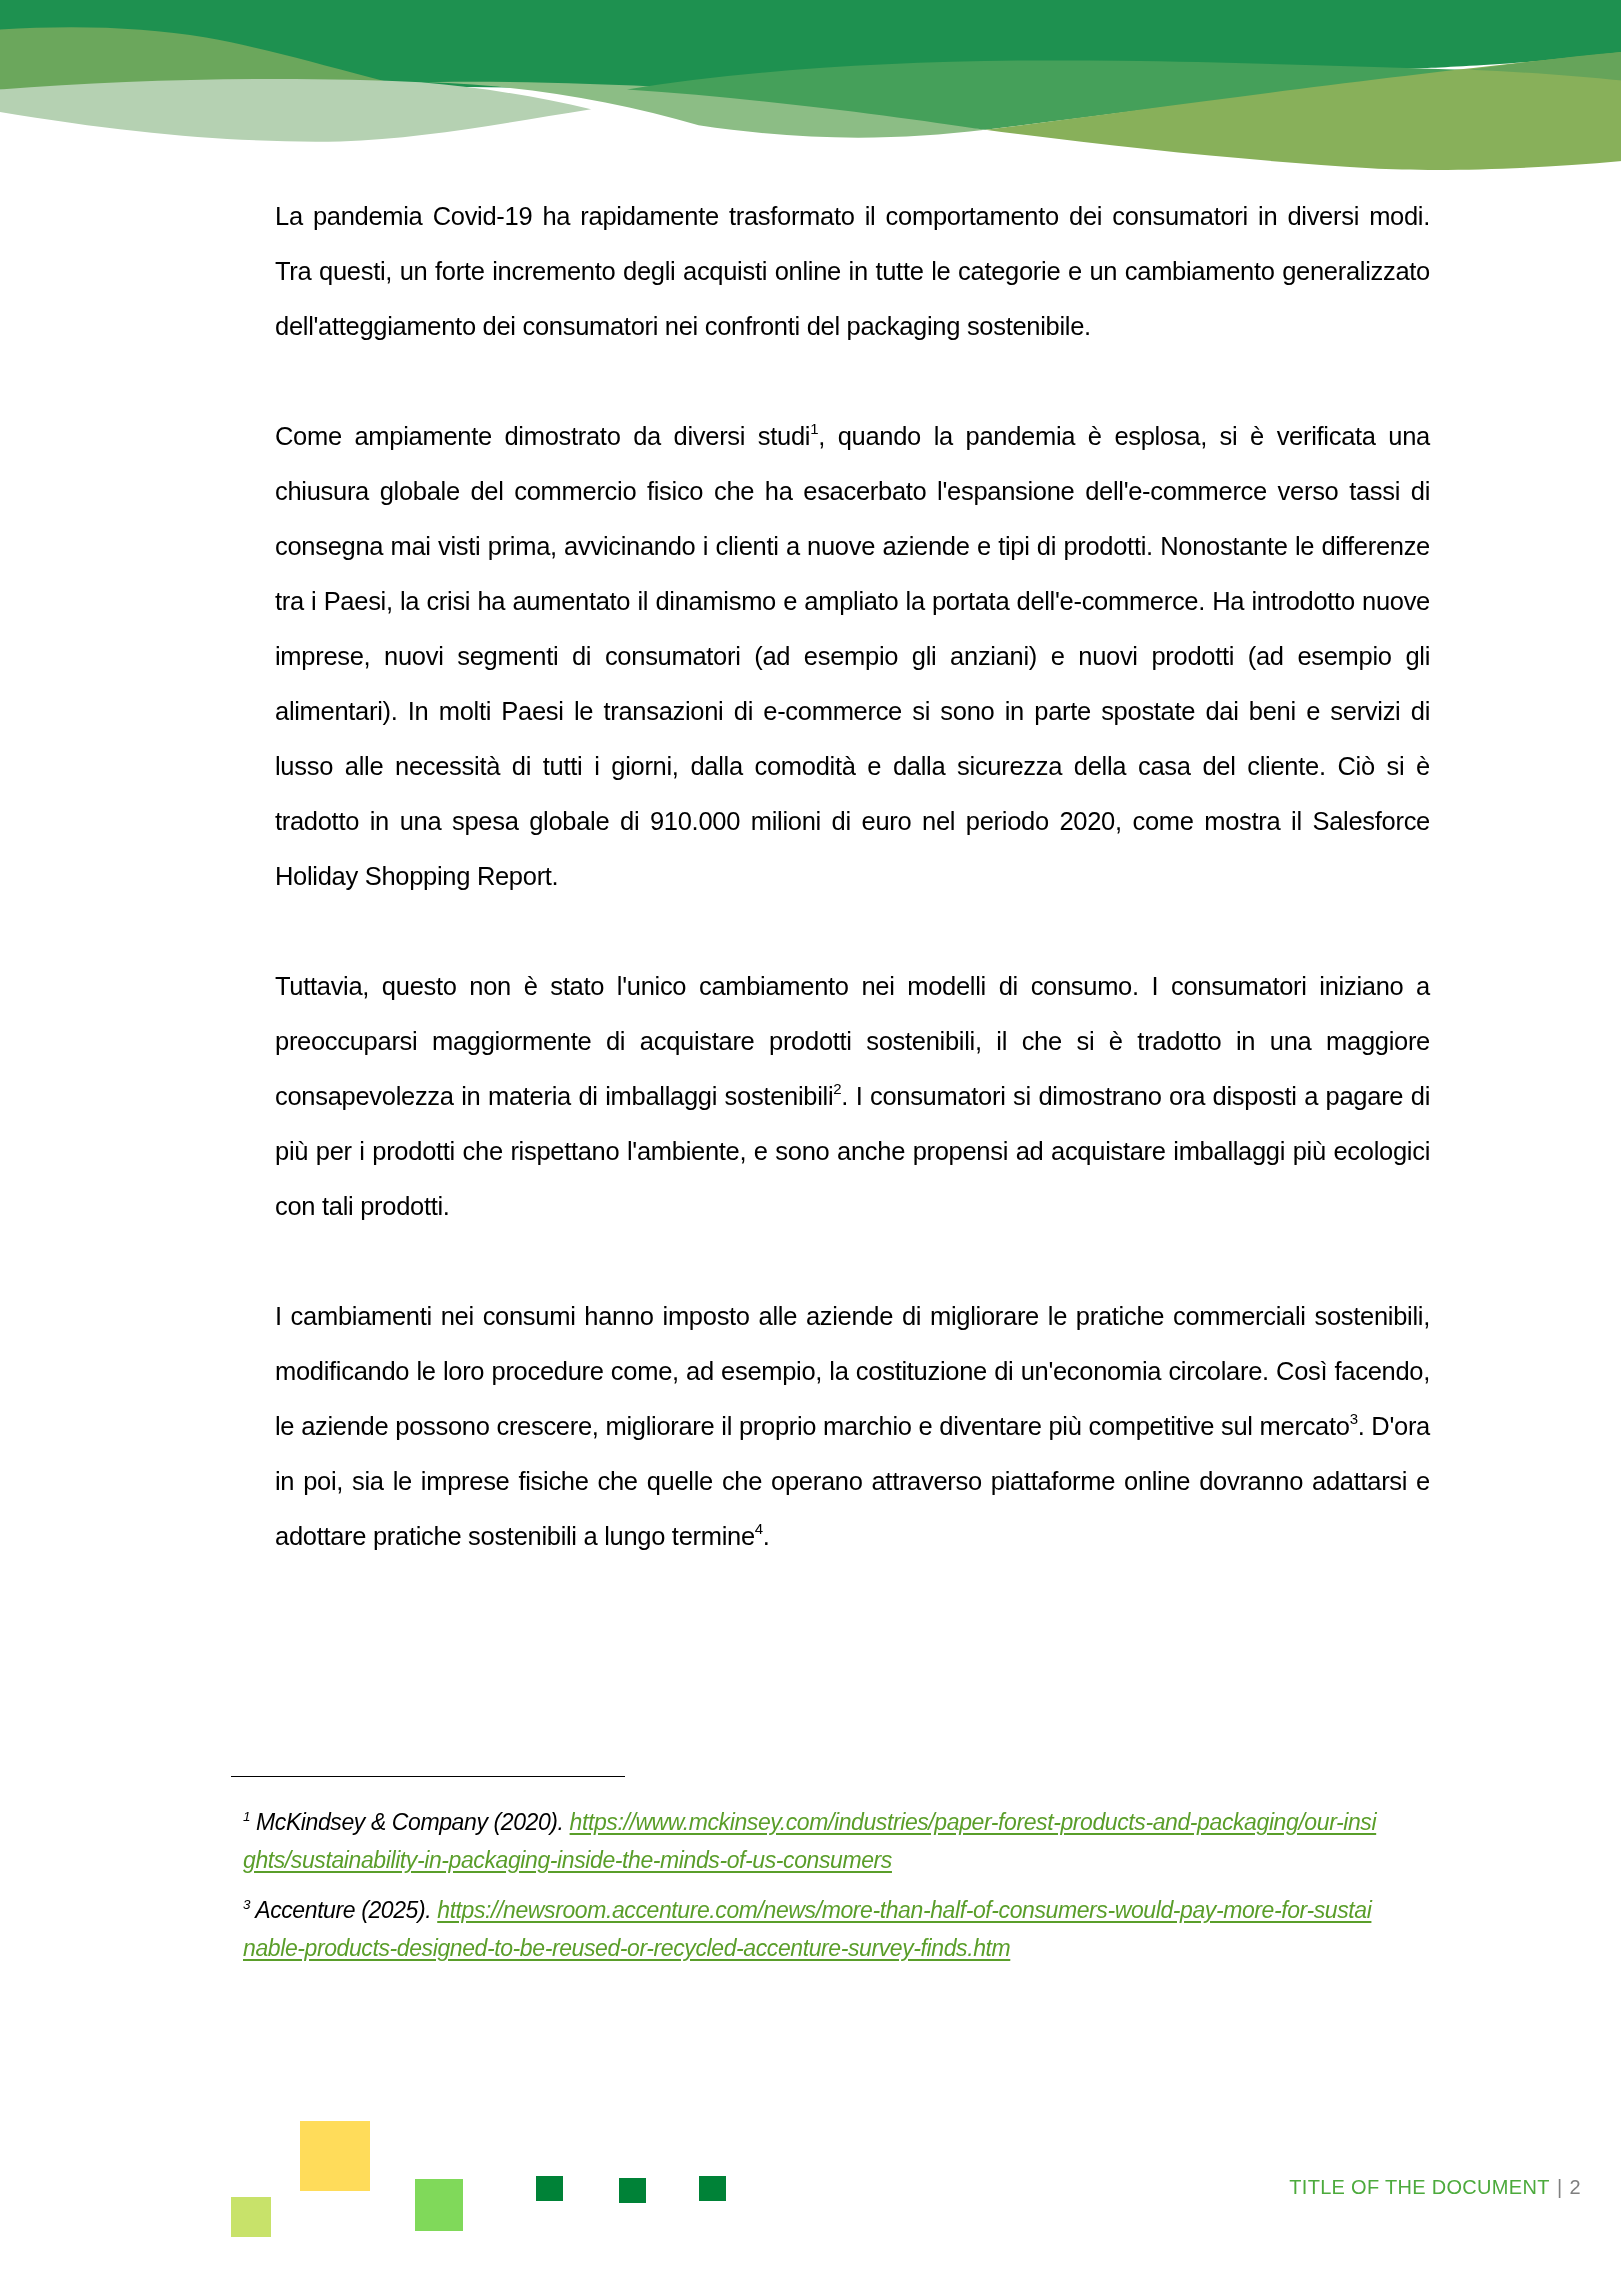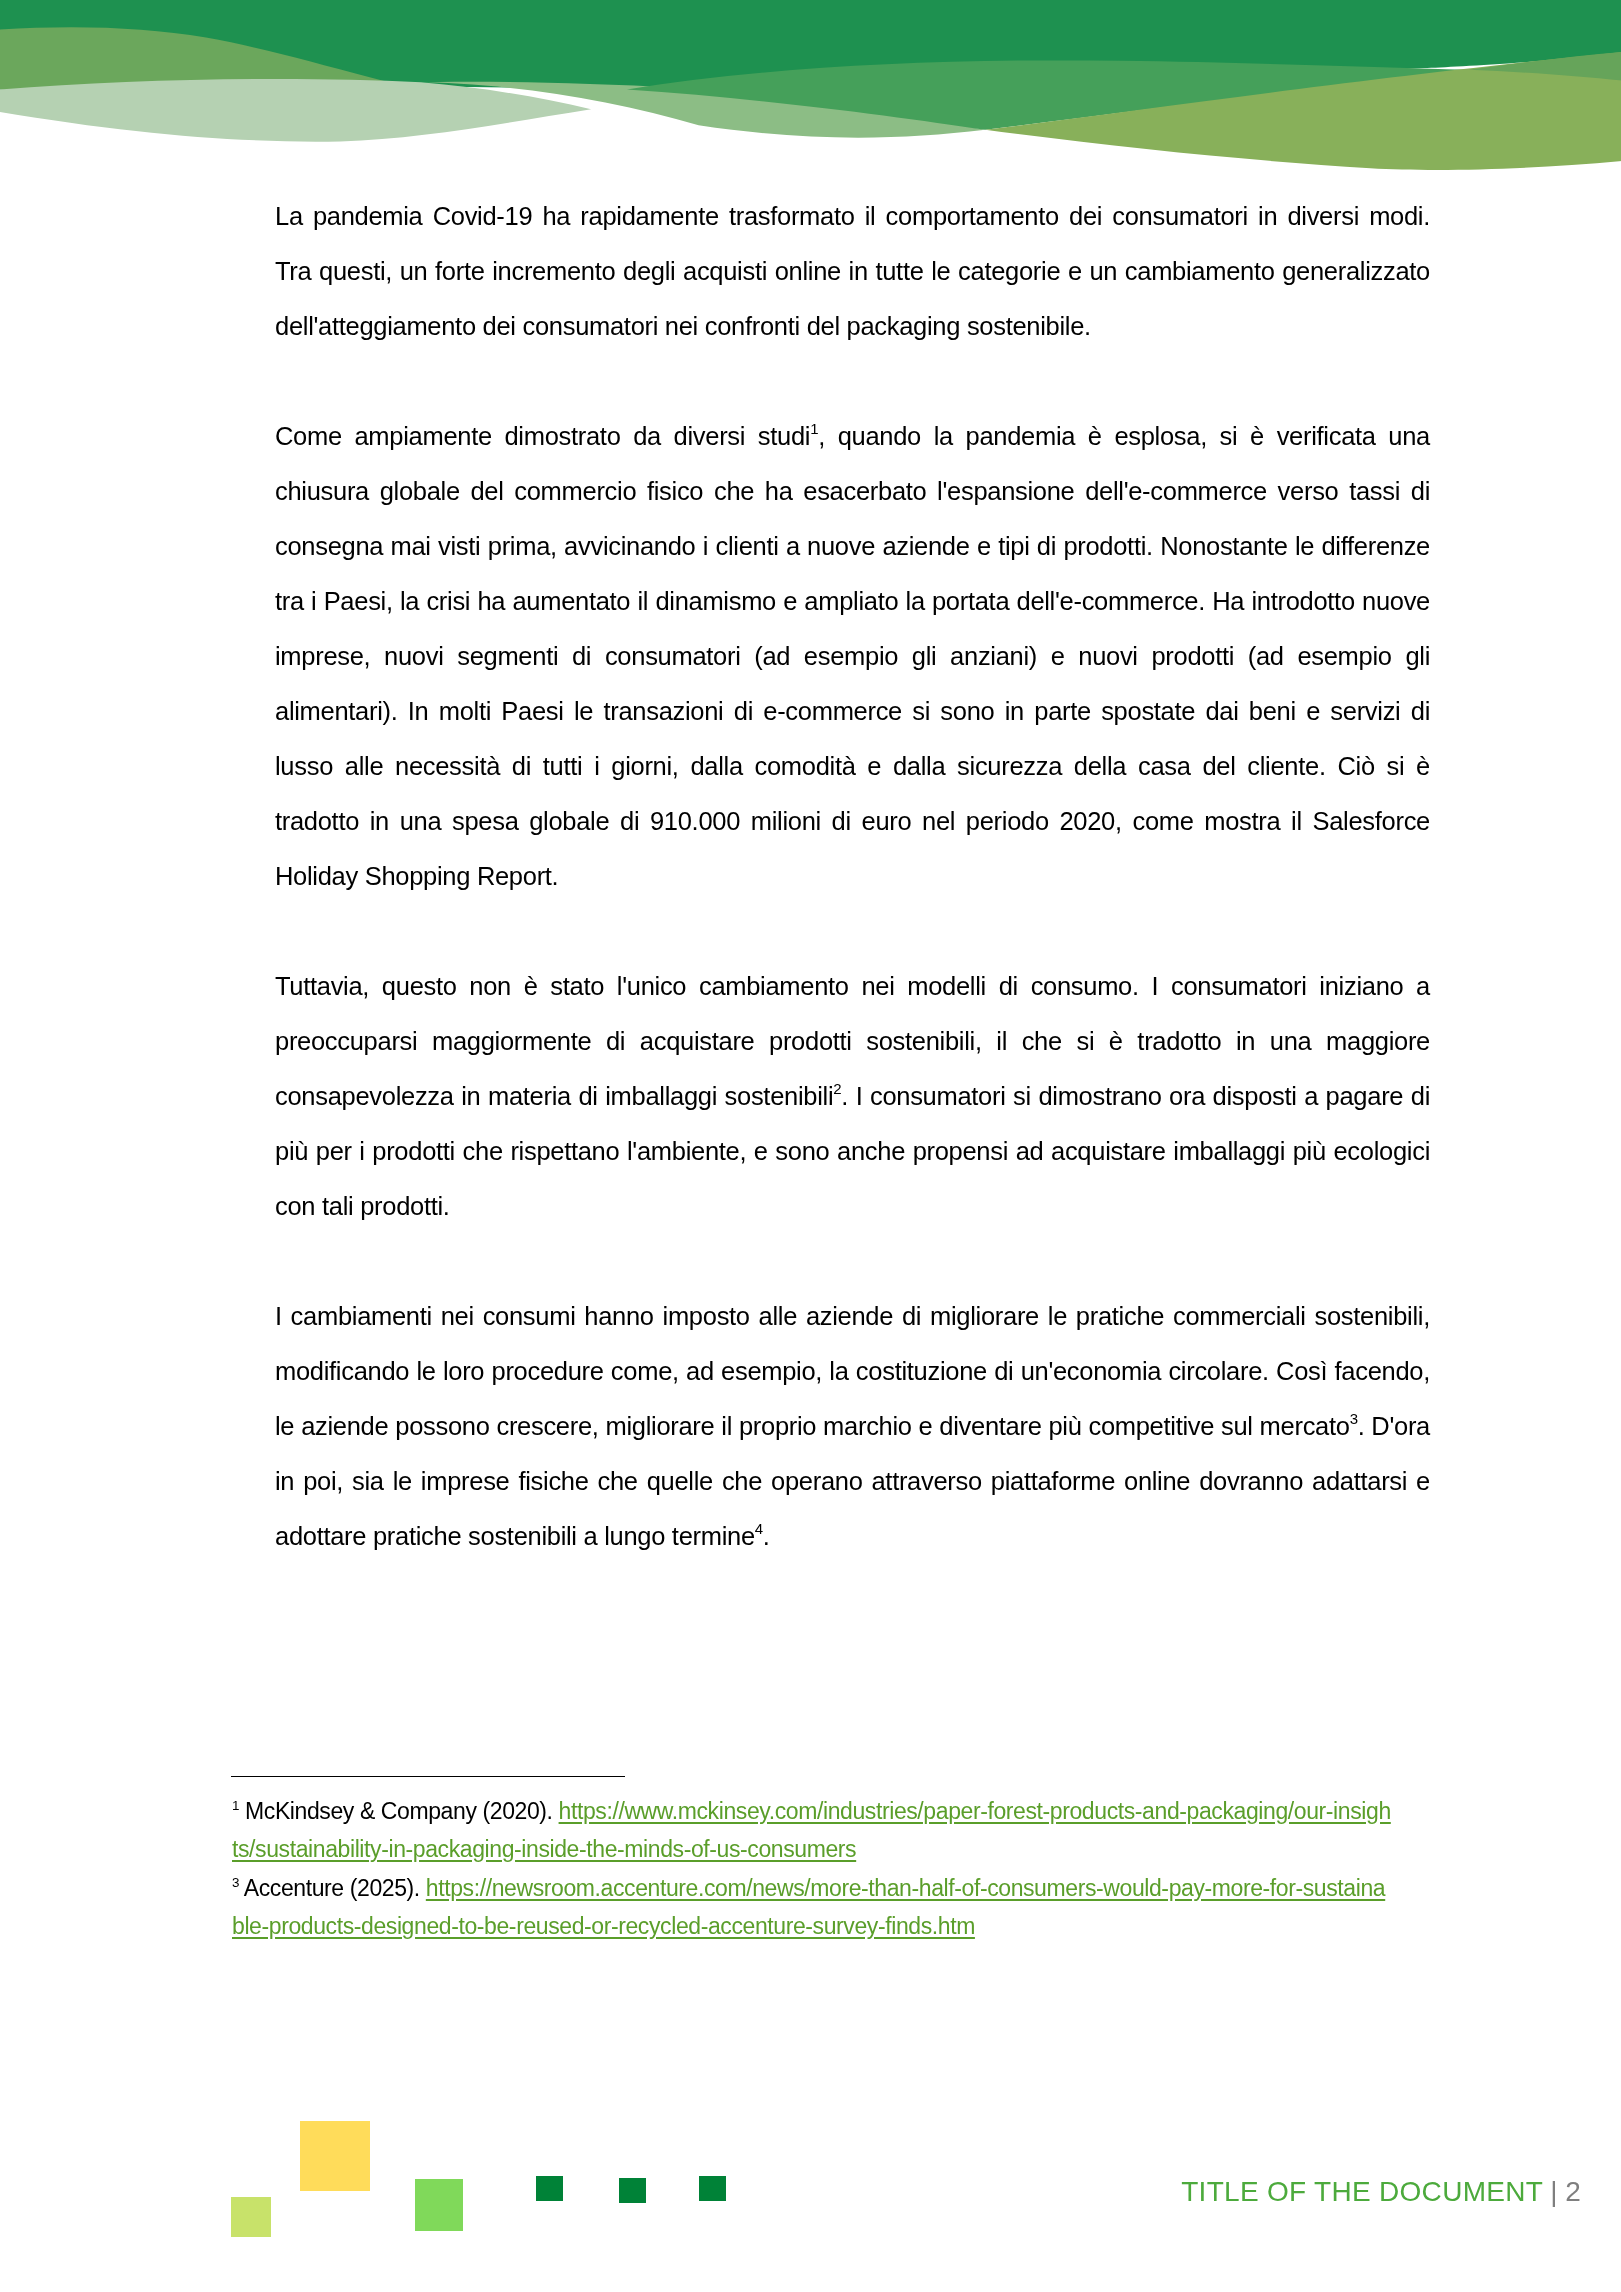--- a/index.html
+++ b/index.html
@@ -10,26 +10,26 @@
                font-family: "Liberation Sans Narrow", "Liberation Sans", sans-serif;
                font-size: 25.5px; line-height: 55px; text-align: justify;
                letter-spacing: -0.3px; margin-left: 44px; }
   .body-text p { margin: 0 0 55px 0; }
   .body-text p:last-child { margin-bottom: 0; }
   sup.fn { font-size: 15px; line-height: 0; vertical-align: 0.75em; }
   .fn-rule { position: absolute; left: 231px; top: 1776px; width: 394px; height: 0;
              border-top: 1.8px solid #000; }
   .footnotes { position: absolute; left: 231px; top: 1791px; width: 1164px;
                font-size: 23px; line-height: 38px; letter-spacing: -0.4px; }
-  .footnotes .fn-item { margin: 1px; }
+  .footnotes .fn-item { margin: 12px; font-style: italic; }
   .footnotes sup { font-size: 13.4px; line-height: 0; vertical-align: 0.7em; }
   .footnotes a { color: #5a9e2a; text-decoration: underline; text-underline-offset: 2.7px; word-break: break-all; }
   .footer-squares { position: absolute; left: 0; top: 0; width: 1622px; height: 2293px; pointer-events: none; }
   .sq { position: absolute; }
-  .footer-title { position: absolute; right: 41px; top: 2176px; font-size: 28px;
+  .footer-title { position: absolute; right: 41px; top: 2176px; font-size: 20px;
                   letter-spacing: 0.3px; white-space: nowrap; }
   .footer-title .title { color: #4caa3c; }
   .footer-title .sep { color: #7f7f7f; margin: 0 7.2px; }
   .footer-title .pnum { color: #7f7f7f; }
 </style>
 </head>
 <body>
 
 <svg class="header-waves" viewBox="0 0 1811 200" preserveAspectRatio="none">
   <rect x="0" y="0" width="1811" height="200" fill="#ffffff"></rect>

